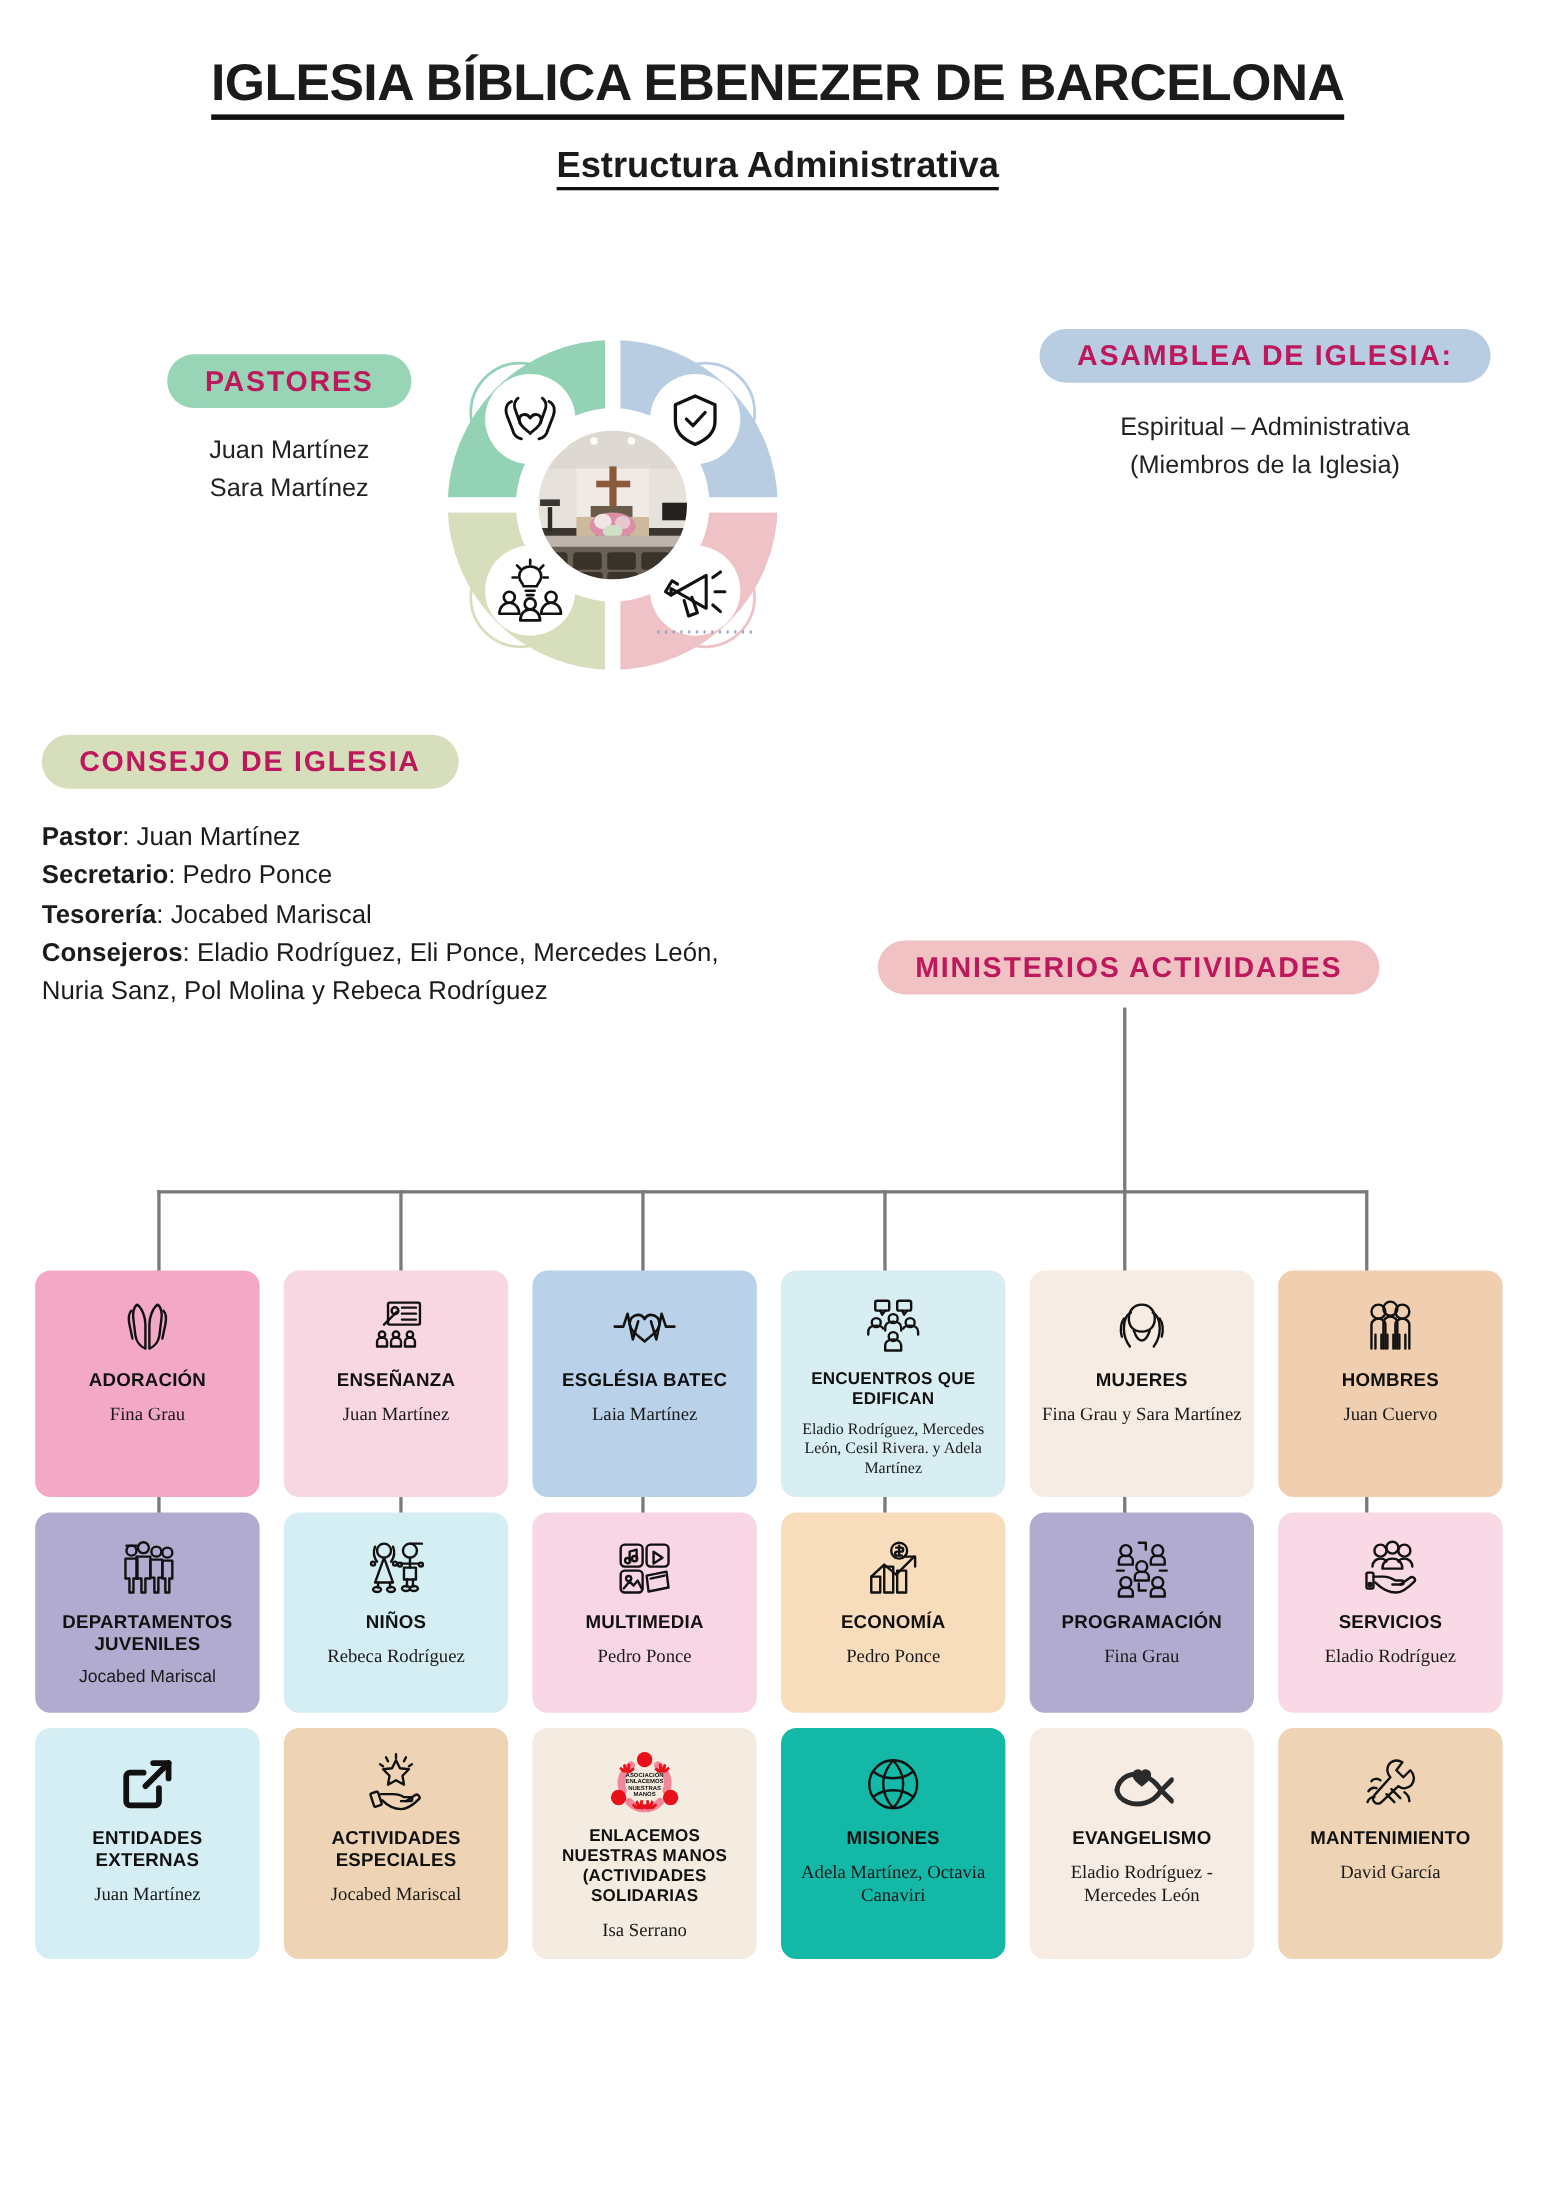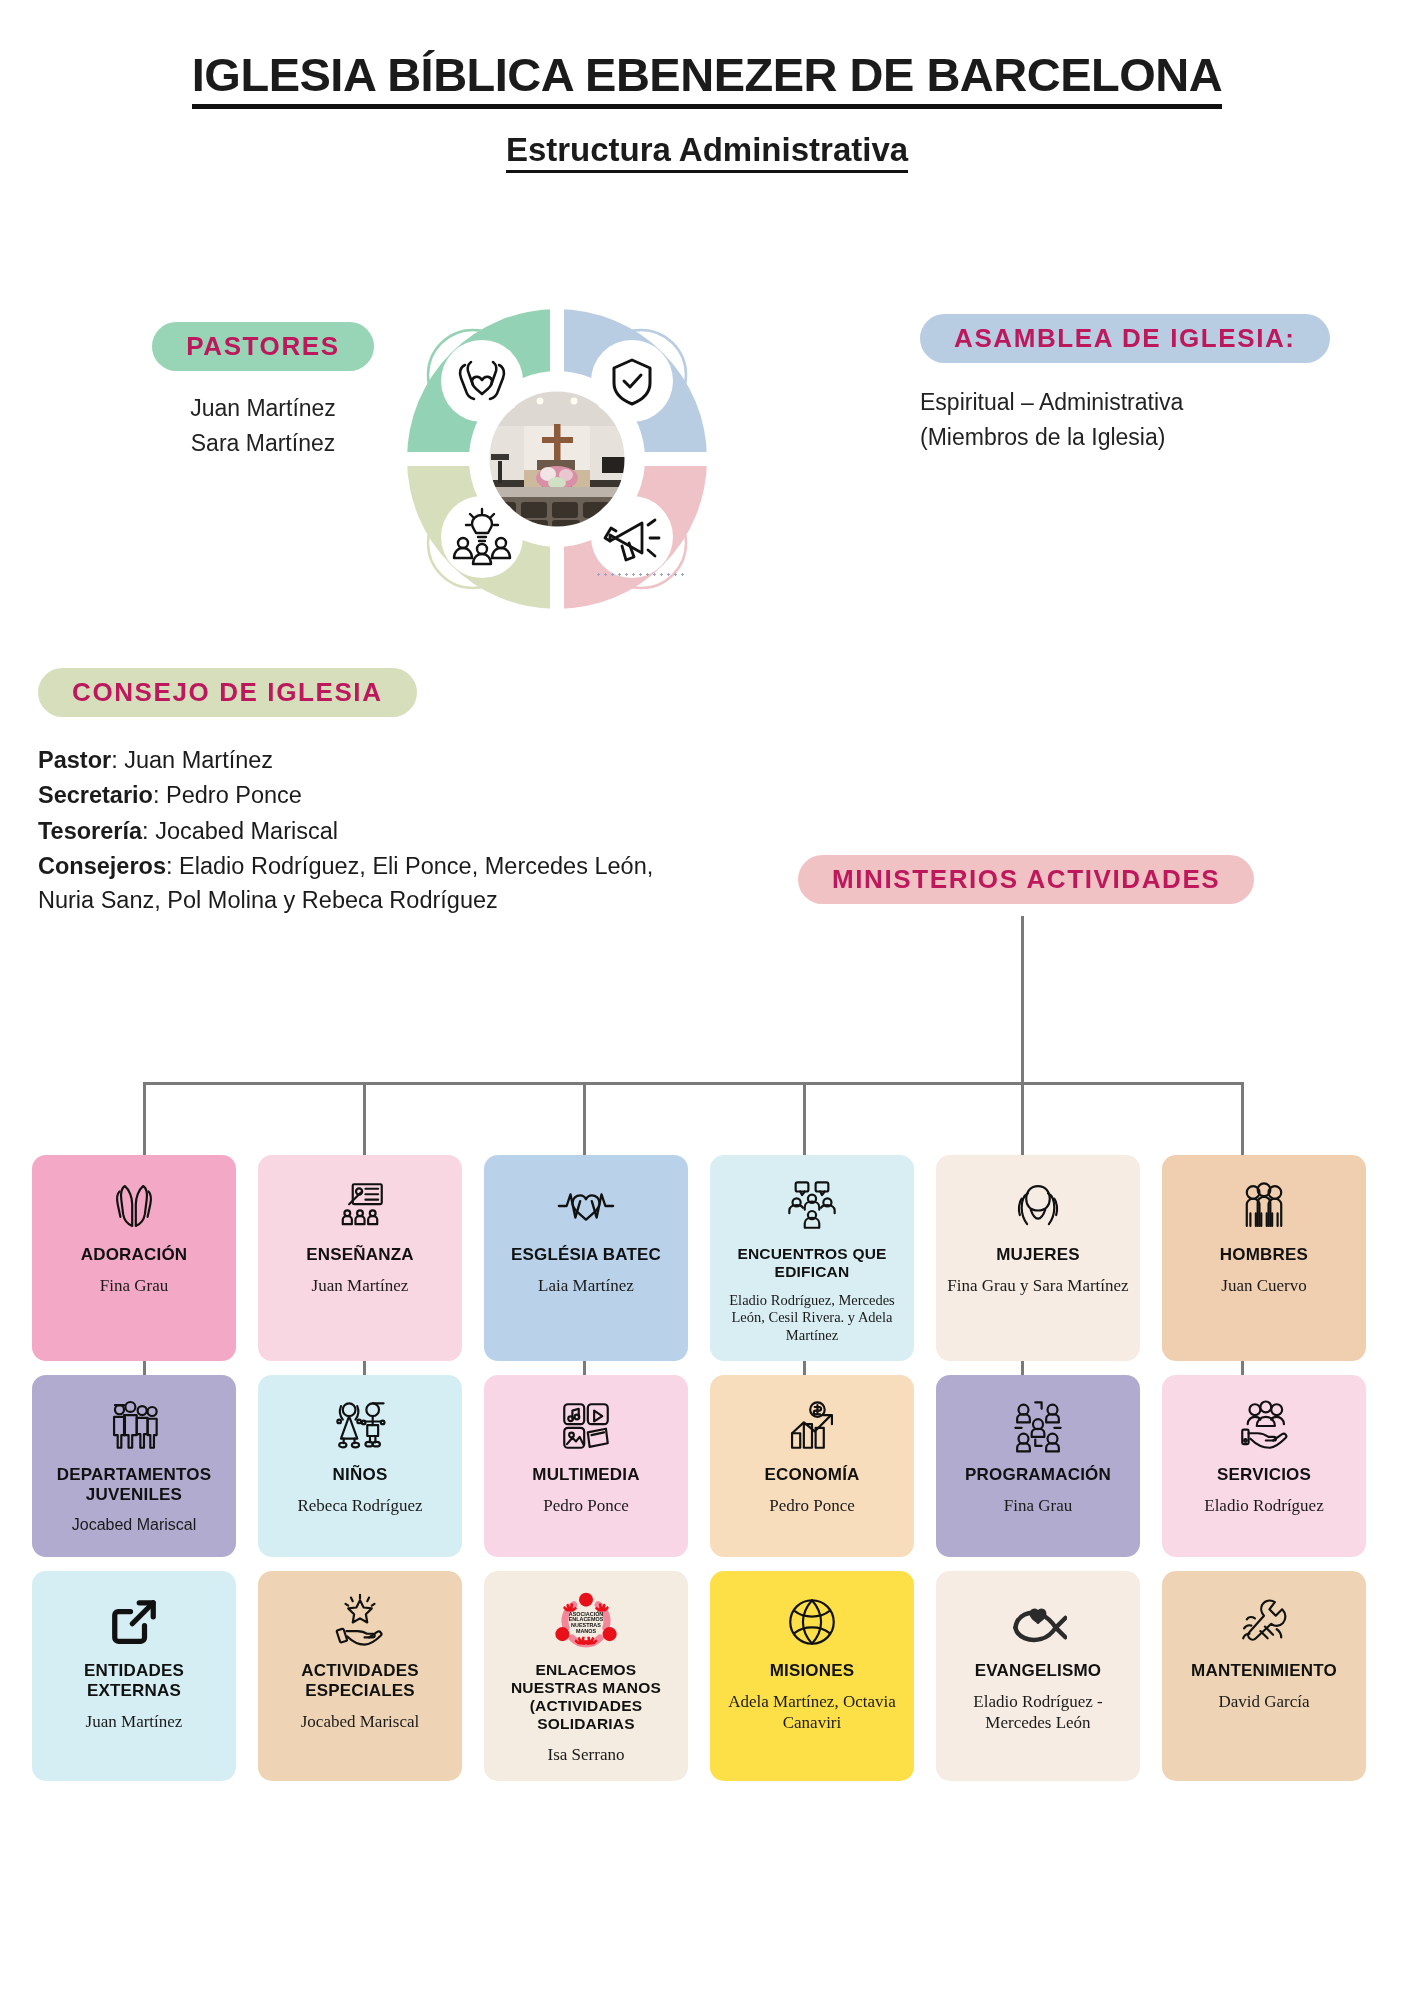--- a/index.html
+++ b/index.html
@@ -60,21 +60,21 @@
     line-height: 1.52;
     color:#222;
   }
 
   
   .sec { position:absolute; }
 
   #pastores-block { left: 88px; top: 322px; width: 350px; text-align:center; }
   #pastores-block .names { margin-top: 20px; }
 
-  #asamblea-block { left: 920px; top: 314px; width: 460px; text-align:left; }
+  #asamblea-block { left: 920px; top: 299px; width: 460px; text-align:center; }
   #asamblea-block .names { margin-top: 22px; }
 
   #consejo-block { left: 38px; top: 668px; width: 640px; }
   #consejo-block .consejo-list { margin-top: 26px; font-size: 23.5px; line-height: 1.46; }
   #consejo-block .consejo-list .row { margin-bottom: 1px; }
   #consejo-block .consejo-list b { font-weight: 700; }
 
   #ministerios-pill { left: 798px; top: 855px; }
 
   
@@ -562,21 +562,21 @@
               <text x="55" y="37">ASOCIACIÓN</text>
               <text x="55" y="46">ENLACEMOS</text>
               <text x="55" y="55">NUESTRAS</text>
               <text x="55" y="64">MANOS</text>
             </g>
           </svg>
         </div>
         <div class="c-title small">ENLACEMOS NUESTRAS MANOS (ACTIVIDADES SOLIDARIAS</div>
         <div class="c-person">Isa Serrano</div>
       </div>
-      <div class="card" style="background: #fde047;">
+      <div class="card" style="background: #14b8a6;">
         <div class="icon">
           <svg width="58" height="58" viewBox="0 0 64 64" fill="none" stroke="#111" stroke-width="2.4" stroke-linecap="round" stroke-linejoin="round">
             <circle cx="32" cy="32" r="24"></circle>
             <path d="M32 8 c-7 8 -10 16 -10 24 c0 8 3 16 10 24 c7 -8 10 -16 10 -24 c0 -8 -3 -16 -10 -24z"></path>
             <path d="M13 20 c5 4 11 6 19 6 c8 0 14 -2 19 -6"></path>
             <path d="M13 44 c5 -4 11 -6 19 -6 c8 0 14 2 19 6"></path>
           </svg>
         </div>
         <div class="c-title">MISIONES</div>
         <div class="c-person">Adela Martínez, Octavia Canaviri</div>

